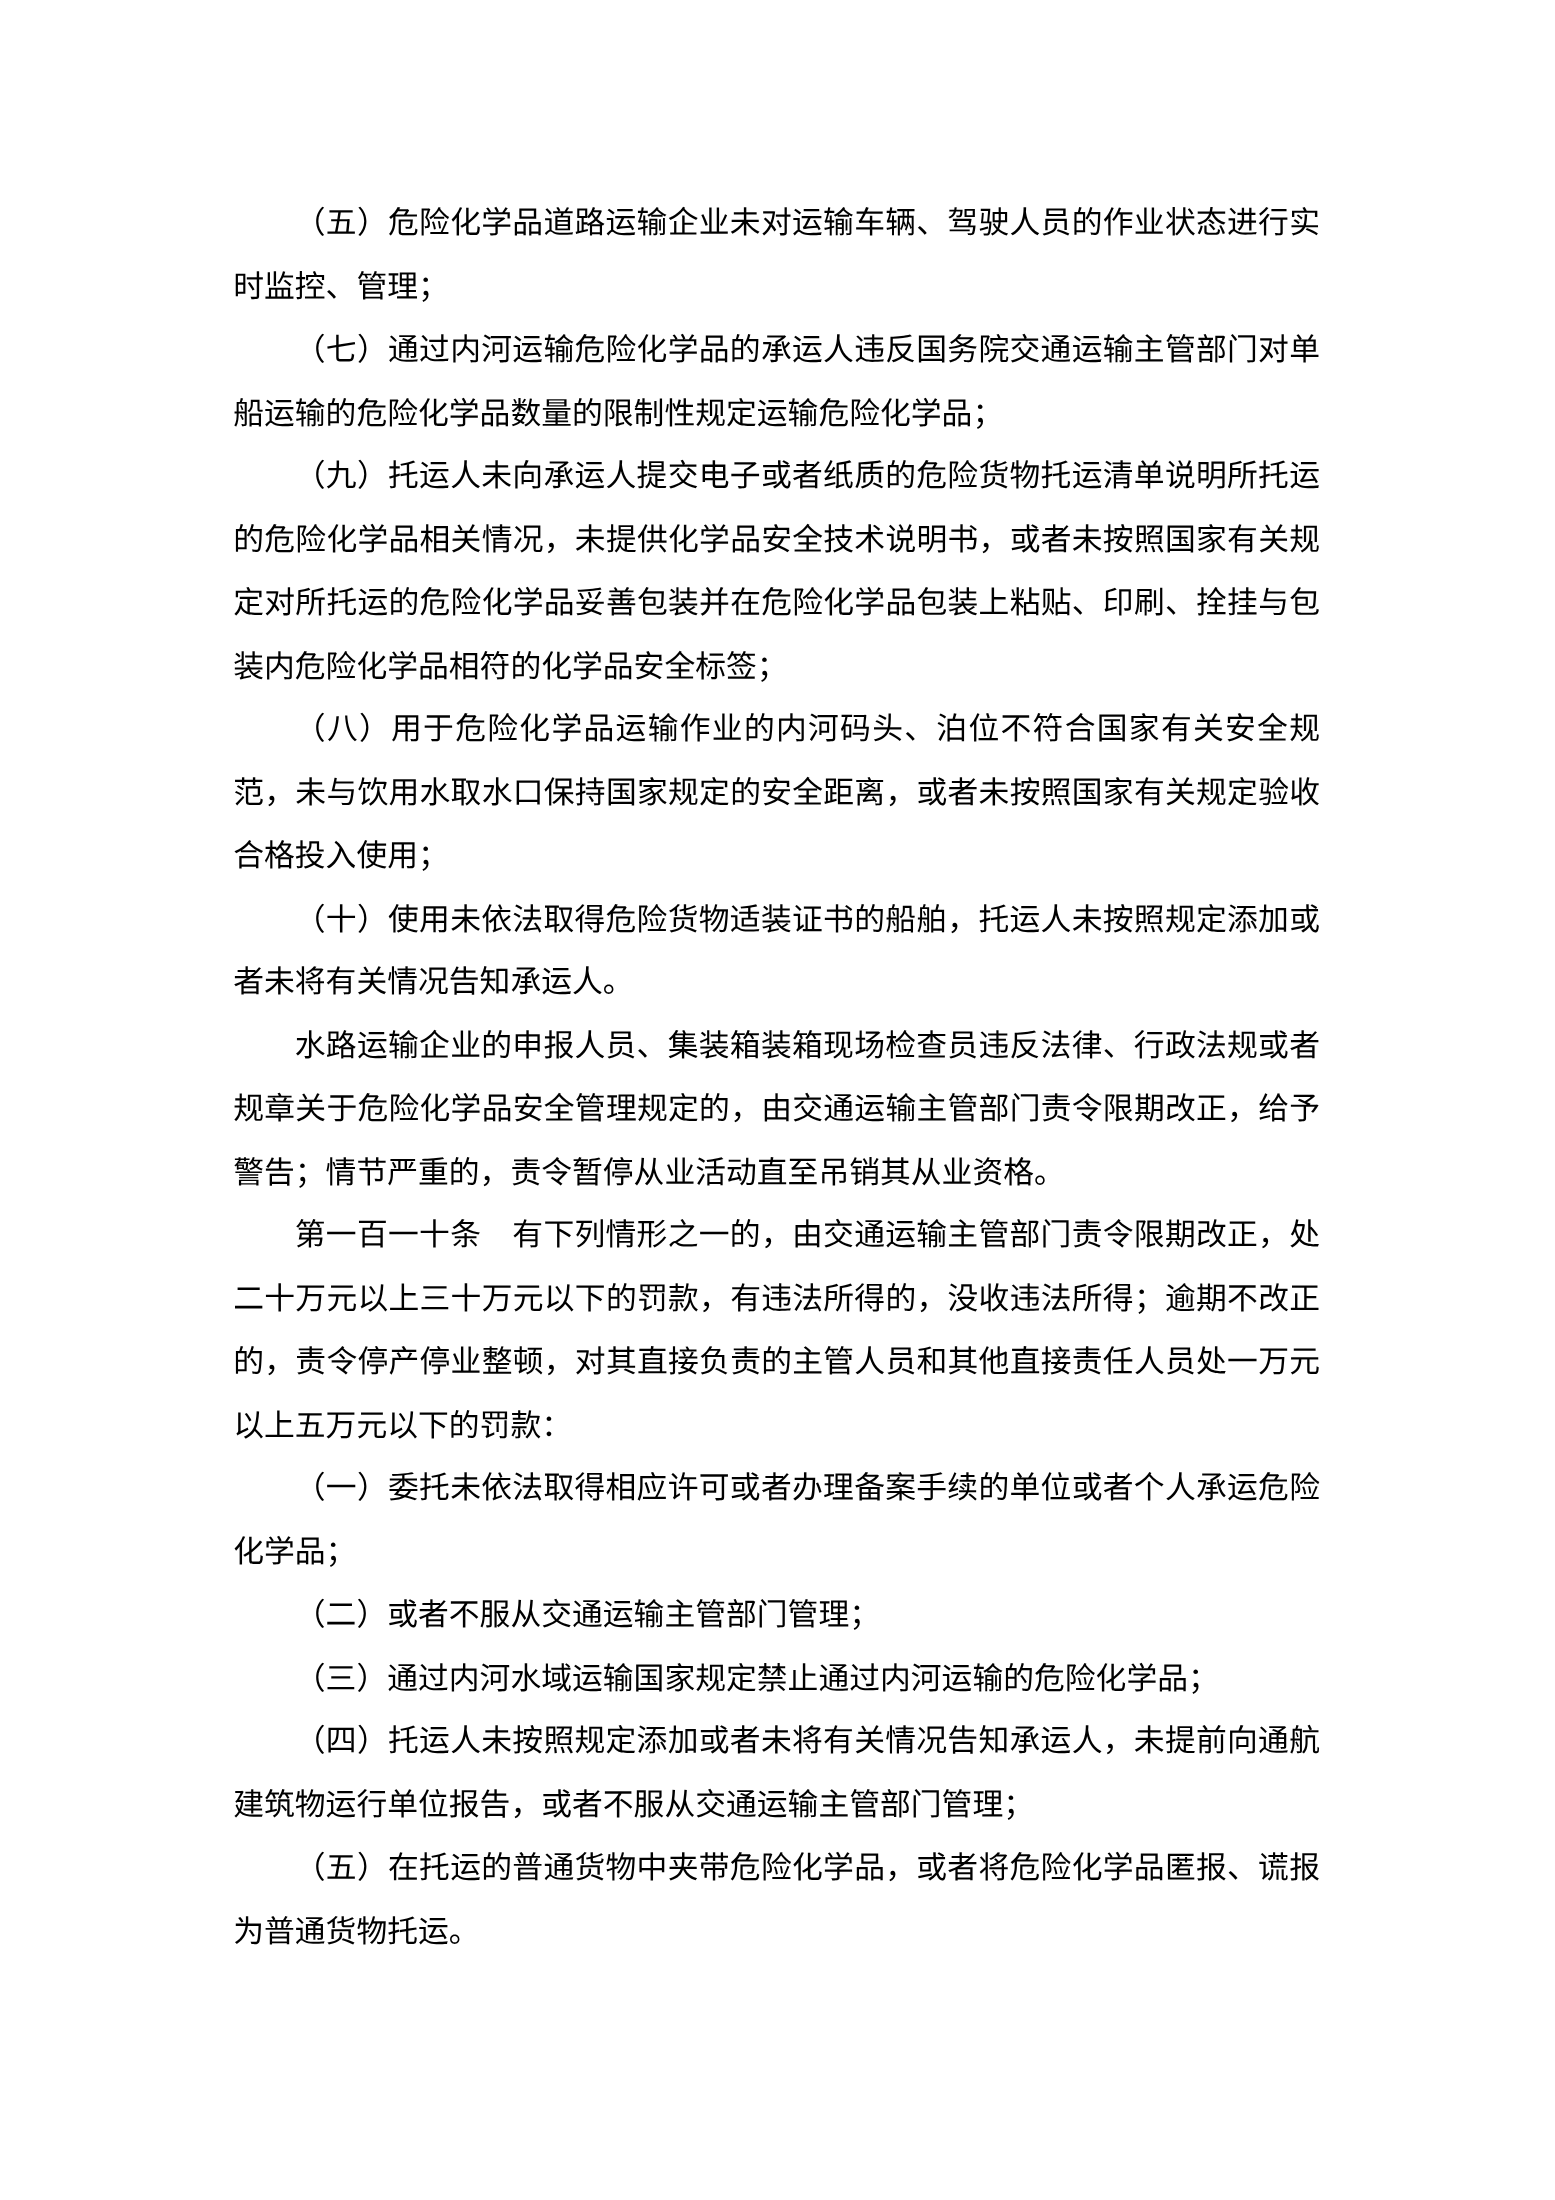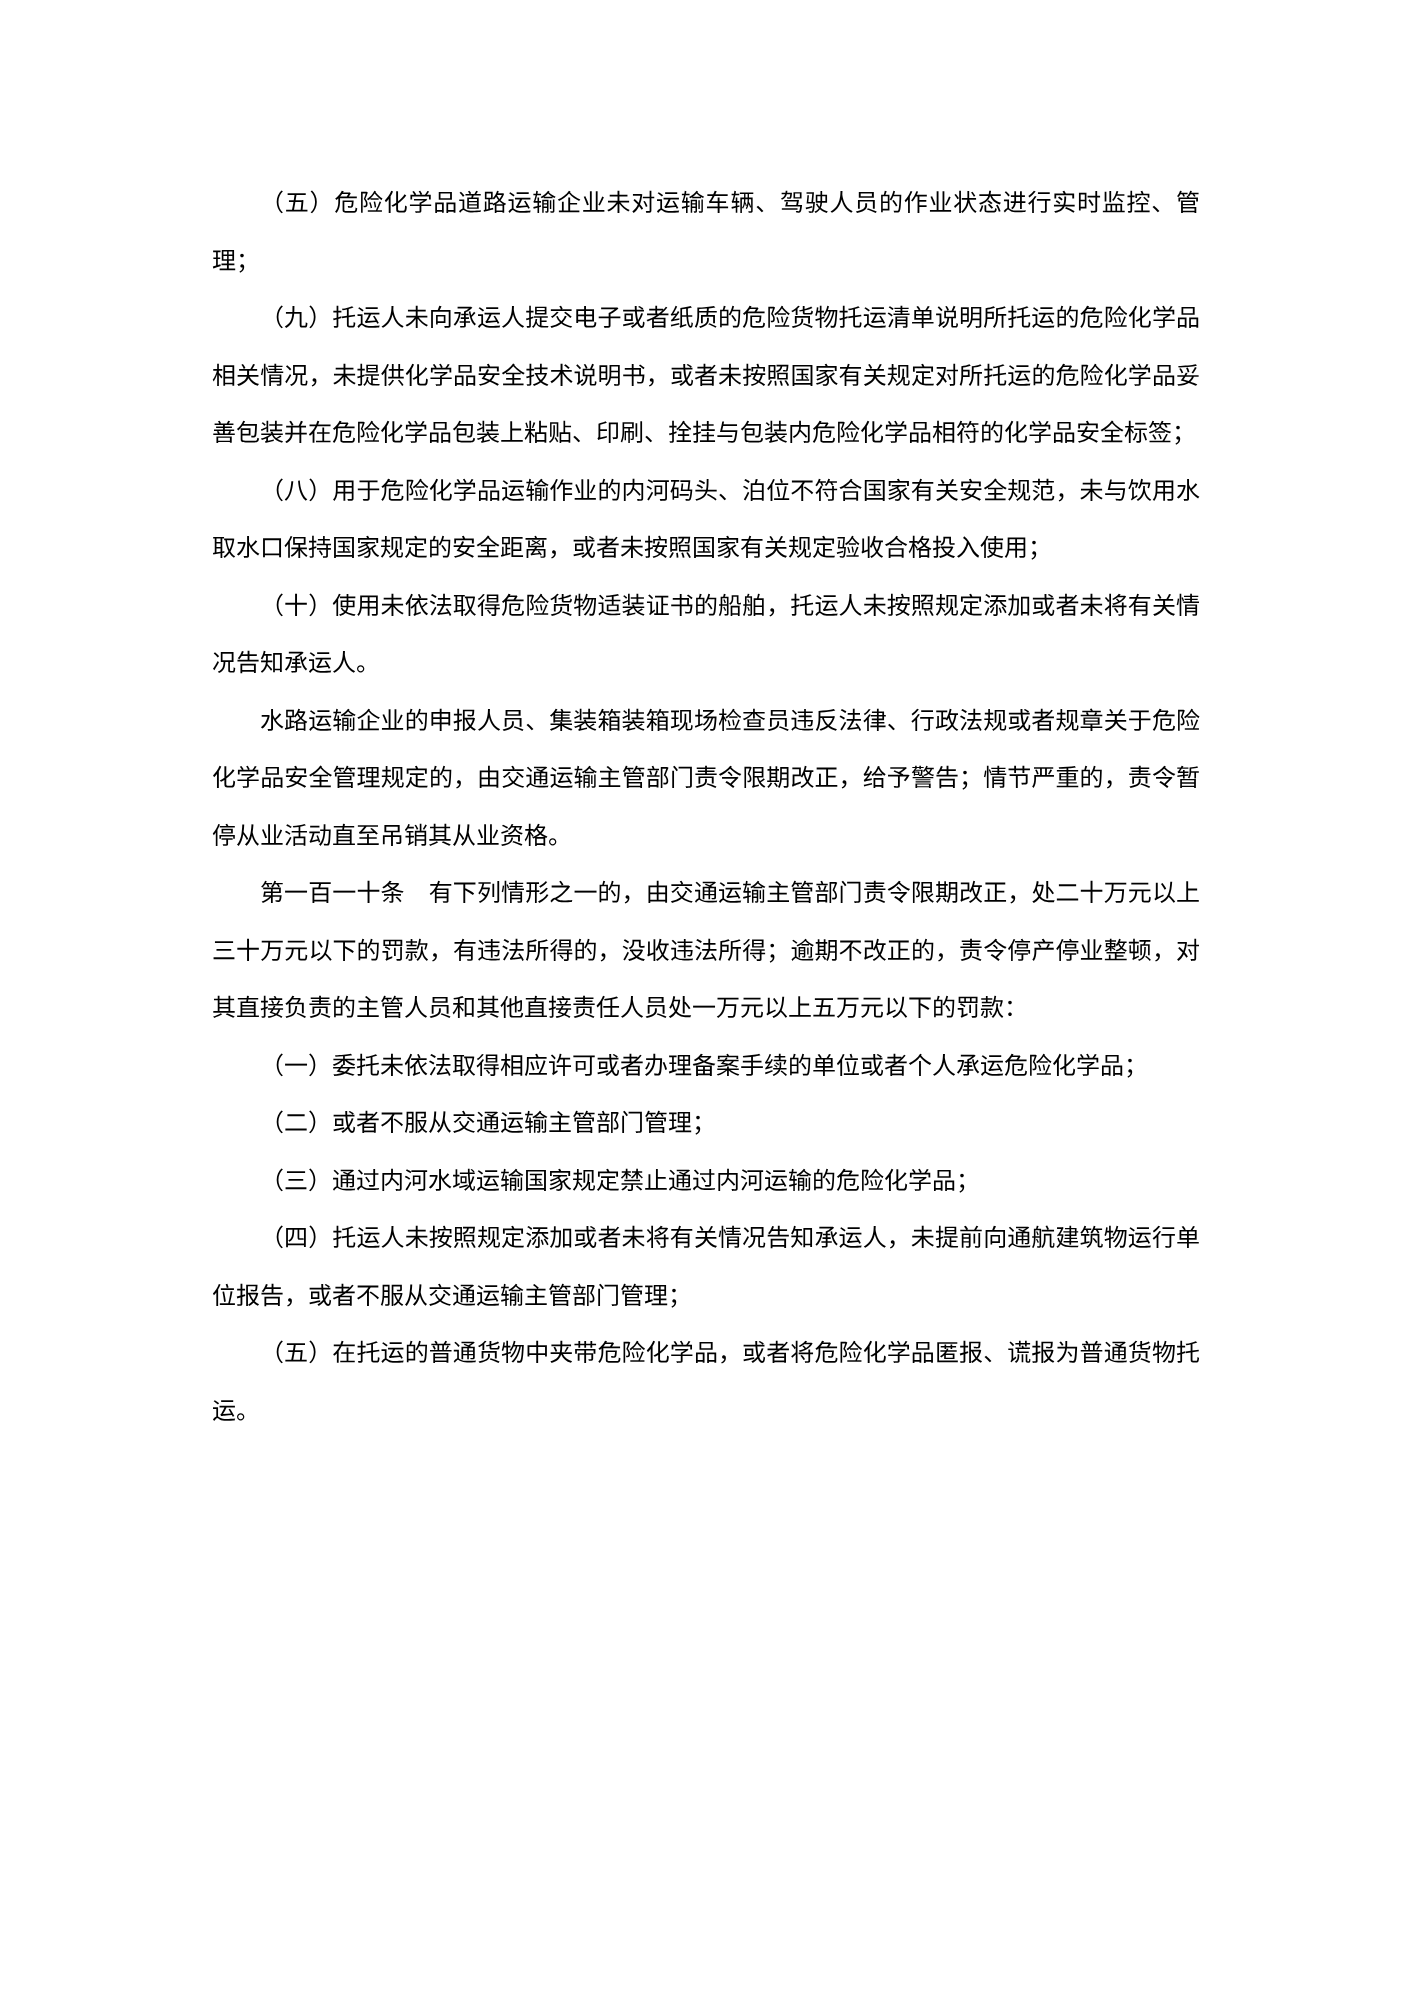--- a/index.html
+++ b/index.html
@@ -21,39 +21,40 @@
     width: 1414px;
     height: 2000px;
     background: #ffffff;
   }
   .text-column {
     position: absolute;
     left: 212px;
     top: 175px;
     width: 988px;
     color: #000000;
-    font-size: 24px;
+    font-size: 28px;
     line-height: 57.5px;
     text-align: justify;
   }
   .para {
     margin: 0;
     padding: 0;
     text-indent: 2em;
   }
   .lead {
     font-weight: normal;
   }
 </style>
 </head>
 <body>
 
 <main class="page">
   <div class="text-column" id="text-column" style="color: rgb(0, 0, 0);">
       <p class="para">（五）危险化学品道路运输企业未对运输车辆、驾驶人员的作业状态进行实时监控、管理；</p>
+      <p class="para">（七）通过内河运输危险化学品的承运人违反国务院交通运输主管部门对单船运输的危险化学品数量的限制性规定运输危险化学品；</p>
       <p class="para">（九）托运人未向承运人提交电子或者纸质的危险货物托运清单说明所托运的危险化学品相关情况，未提供化学品安全技术说明书，或者未按照国家有关规定对所托运的危险化学品妥善包装并在危险化学品包装上粘贴、印刷、拴挂与包装内危险化学品相符的化学品安全标签；</p>
       <p class="para">（八）用于危险化学品运输作业的内河码头、泊位不符合国家有关安全规范，未与饮用水取水口保持国家规定的安全距离，或者未按照国家有关规定验收合格投入使用；</p>
       <p class="para">（十）使用未依法取得危险货物适装证书的船舶，托运人未按照规定添加或者未将有关情况告知承运人。</p>
       <p class="para">水路运输企业的申报人员、集装箱装箱现场检查员违反法律、行政法规或者规章关于危险化学品安全管理规定的，由交通运输主管部门责令限期改正，给予警告；情节严重的，责令暂停从业活动直至吊销其从业资格。</p>
       <p class="para"><b class="lead">第一百一十条</b>　有下列情形之一的，由交通运输主管部门责令限期改正，处二十万元以上三十万元以下的罚款，有违法所得的，没收违法所得；逾期不改正的，责令停产停业整顿，对其直接负责的主管人员和其他直接责任人员处一万元以上五万元以下的罚款：</p>
       <p class="para">（一）委托未依法取得相应许可或者办理备案手续的单位或者个人承运危险化学品；</p>
       <p class="para">（二）或者不服从交通运输主管部门管理；</p>
       <p class="para">（三）通过内河水域运输国家规定禁止通过内河运输的危险化学品；</p>
       <p class="para">（四）托运人未按照规定添加或者未将有关情况告知承运人，未提前向通航建筑物运行单位报告，或者不服从交通运输主管部门管理；</p>
       <p class="para">（五）在托运的普通货物中夹带危险化学品，或者将危险化学品匿报、谎报为普通货物托运。</p>

